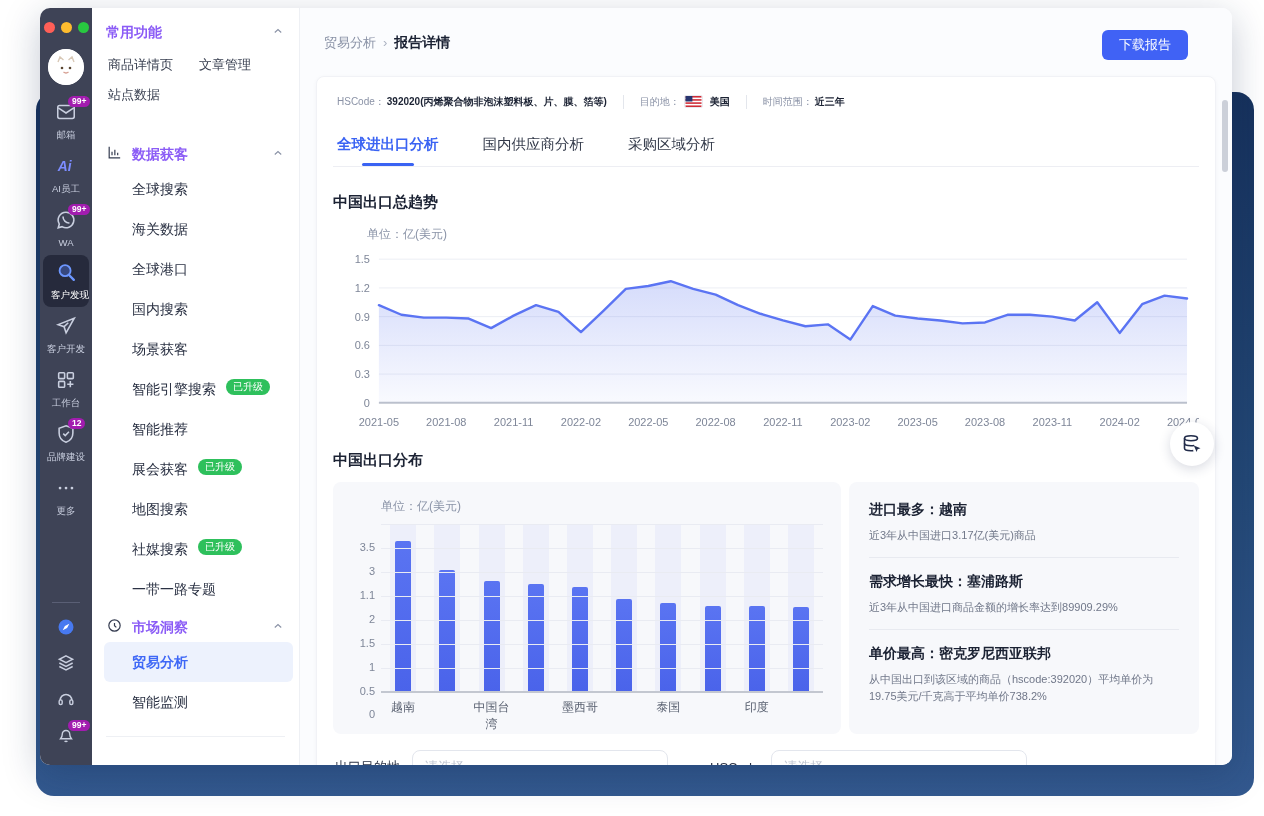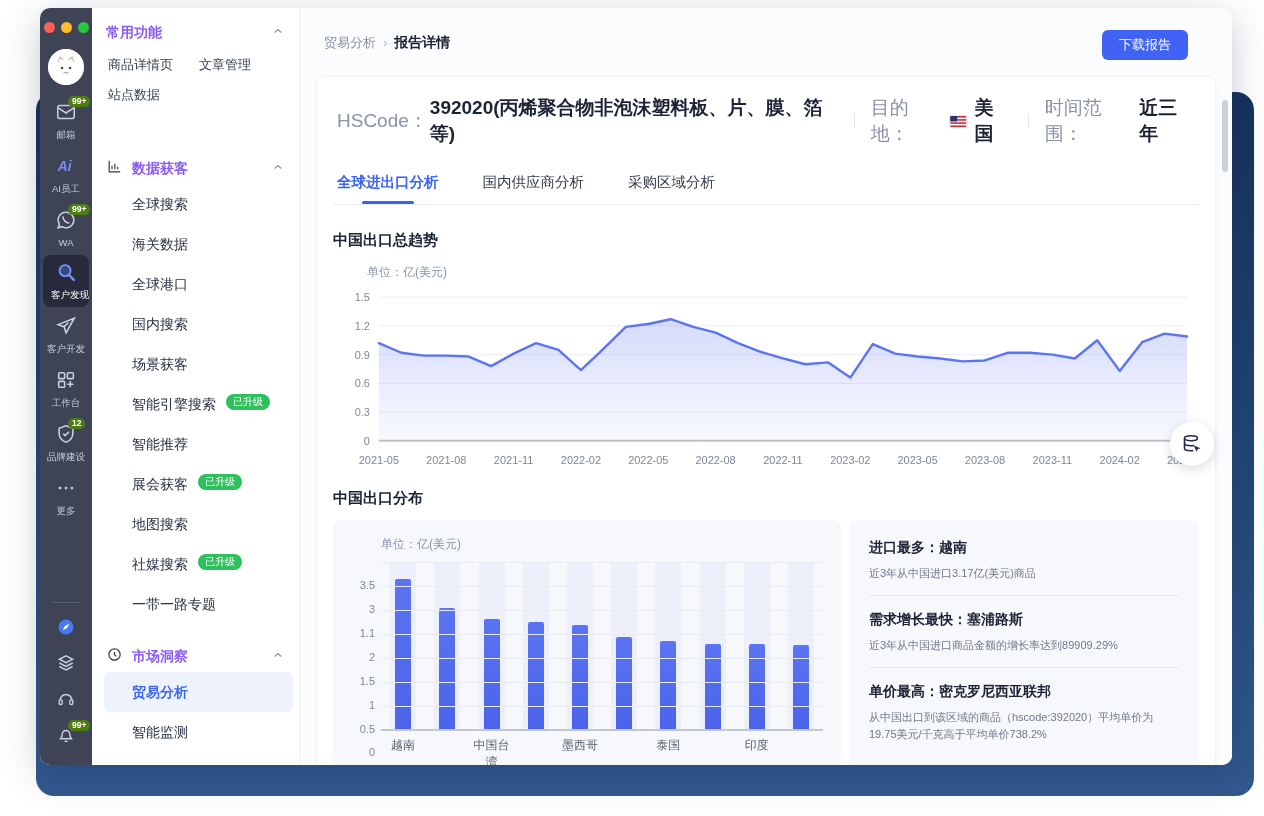--- a/index.html
+++ b/index.html
@@ -17,38 +17,38 @@
   .tl { width:11px; height:11px; border-radius:50%; display:inline-block; cursor:pointer; }
   .tl.red{background:#ff5f57;} .tl.yellow{background:#febc2e;} .tl.green{background:#28c840;}
   .avatar { width:36px; height:36px; border-radius:50%; margin-top:16px; background:#fff; overflow:hidden; flex:0 0 36px; }
   .dock-items { display:flex; flex-direction:column; align-items:center; margin-top:10px; width:100%; }
   .dock-item { width:46px; text-align:center; padding:6px 0 5px; margin-bottom:2px; cursor:pointer; border-radius:8px; position:relative; }
   .dock-item.active { background:#262a3c; }
   .ic-wrap { position:relative; display:inline-block; width:22px; height:22px; }
   .dock .icn svg { width:22px; height:22px; stroke:#c9cfdf; fill:none; stroke-width:1.7; }
   .dock-label { font-size:9.5px; color:#c9cfdf; margin-top:2px; letter-spacing:0; }
   .dock-item.active .dock-label { color:#fff;text-align:right; }
-  .badge { position:absolute; top:-5px; left:13px; background:#4d7c0f; color:#fff; font-size:8.5px;
+  .badge { position:absolute; top:-5px; left:13px; background:#a21caf; color:#fff; font-size:8.5px;
     line-height:11px; padding:0 4px; border-radius:8px; white-space:nowrap; font-weight:bold; }
   .dock-spacer { flex:1; }
   .dock-divider { width:28px; height:1px; background:#5a5f75; margin:8px 0; }
   .dock-bottom-items { display:flex; flex-direction:column; align-items:center; margin-bottom:10px; }
   .dock-mini { width:40px; text-align:center; padding:6px 0; cursor:pointer; position:relative; }
   .dock-mini .icn svg { width:20px; height:20px; stroke:#c9cfdf; fill:none; stroke-width:1.7; }
 
   
   .sidebar { width:208px; flex:0 0 208px; background:#fff; border-right:1px solid #eef0f4;
     padding:16px 14px 0; display:flex; flex-direction:column; overflow:hidden; }
   .sb-title-row { display:flex; justify-content:space-between; align-items:center; cursor:pointer; }
   .sb-title { font-size:14px; font-weight:bold; color:#8b5cf6; }
   .chev svg { width:14px; height:14px; stroke:#8a92a6; fill:none; stroke-width:2; }
   .quick-links { display:flex; flex-wrap:wrap; gap:12px 26px; margin:14px 0 4px 2px; }
   .quick-link { font-size:13px; color:#3a4152; cursor:pointer; }
   .sb-divider { height:1px; background:#eef0f4; margin:14px 0; }
-  .sb-group-head { display:flex; align-items:center; gap:9px; margin:22px 0 4px; cursor:pointer;font-family:Liberation Mono, monospace; }
+  .sb-group-head { display:flex; align-items:center; gap:9px; margin:8px 0 4px; cursor:pointer; }
   .sb-group-head .icn svg { width:17px; height:17px; stroke:#353c50; fill:none; stroke-width:1.7; }
   .sb-group-head .sb-title { flex:1; }
   .sb-item { display:flex; align-items:flex-start; font-size:14px; color:#2b3244; padding:10px 8px 10px 28px;
     margin:0 -8px 0 -2px; border-radius:6px; cursor:pointer; line-height:20px; }
   .sb-item.active { background:#edf2fd; color:#3f68f6; font-weight:bold; }
   .pill { background:#2ec05c; color:#fff; font-size:10px; line-height:16px; padding:0 7px;
     border-radius:9px; margin-left:10px; font-weight:normal; }
   .sb-footer { margin-top:auto; }
   .sb-footer-row { display:flex; align-items:center; gap:9px; padding:13px 0 14px; font-size:14px; color:#2b3244; cursor:pointer; }
   .sb-footer-row .icn svg { width:17px; height:17px; stroke:#353c50; fill:none; stroke-width:1.7; }
@@ -57,21 +57,21 @@
   .main { flex:1; background:#fbfcfe; position:relative; overflow:hidden; }
   .topbar { display:flex; justify-content:space-between; align-items:flex-start; padding:22px 44px 0 24px; height:60px; }
   .breadcrumb { font-size:13px; color:#8a92a6; padding-top:4px; }
   .bc-root { cursor:pointer; }
   .bc-sep { margin:0 7px; color:#aab1c0; }
   .bc-cur { color:#1a2133; font-weight:bold; font-size:14px; }
   .dl-btn { background:#4062f5; color:#fff; border:none; border-radius:6px; height:30px; padding:0 17px;
     font-size:13px; cursor:pointer; font-family:inherit; }
   .card { margin:8px 16px 0; background:#fff; border:1px solid #f1f2f6; border-radius:8px;
     box-shadow:0 1px 4px rgba(30,40,80,.04); padding:0 16px 60px; }
-  .meta-row { display:flex; align-items:center; padding:18px 4px 10px; font-size:19px; }
+  .meta-row { display:flex; align-items:flex-start; padding:18px 4px 10px; font-size:10px; }
   .m-label { color:#8a92a6; }
   .m-value { color:#1b2233; font-weight:bold; margin-left:2px; }
   .m-div { width:1px; height:14px; background:#e3e6ec; margin:0 16px; }
   .flag { display:inline-block; width:19px; height:13px; margin:0 5px 0 4px; border:1px solid #e8eaef; border-radius:2px; overflow:hidden; }
   .flag svg { display:block; width:100%; height:100%; }
   .tabs { display:flex; gap:44px; border-bottom:1px solid #edeef3; padding:8px 4px 0; }
   .tab { font-size:14.5px; color:#333a4a; padding:8px 0 12px; cursor:pointer; position:relative; }
   .tab.active { color:#3a63f3; font-weight:bold; }
   .tab.active::after { content:""; position:absolute; left:50%; transform:translateX(-50%);
     bottom:0; width:52px; height:3px; border-radius:2px; background:#3a63f3; }

